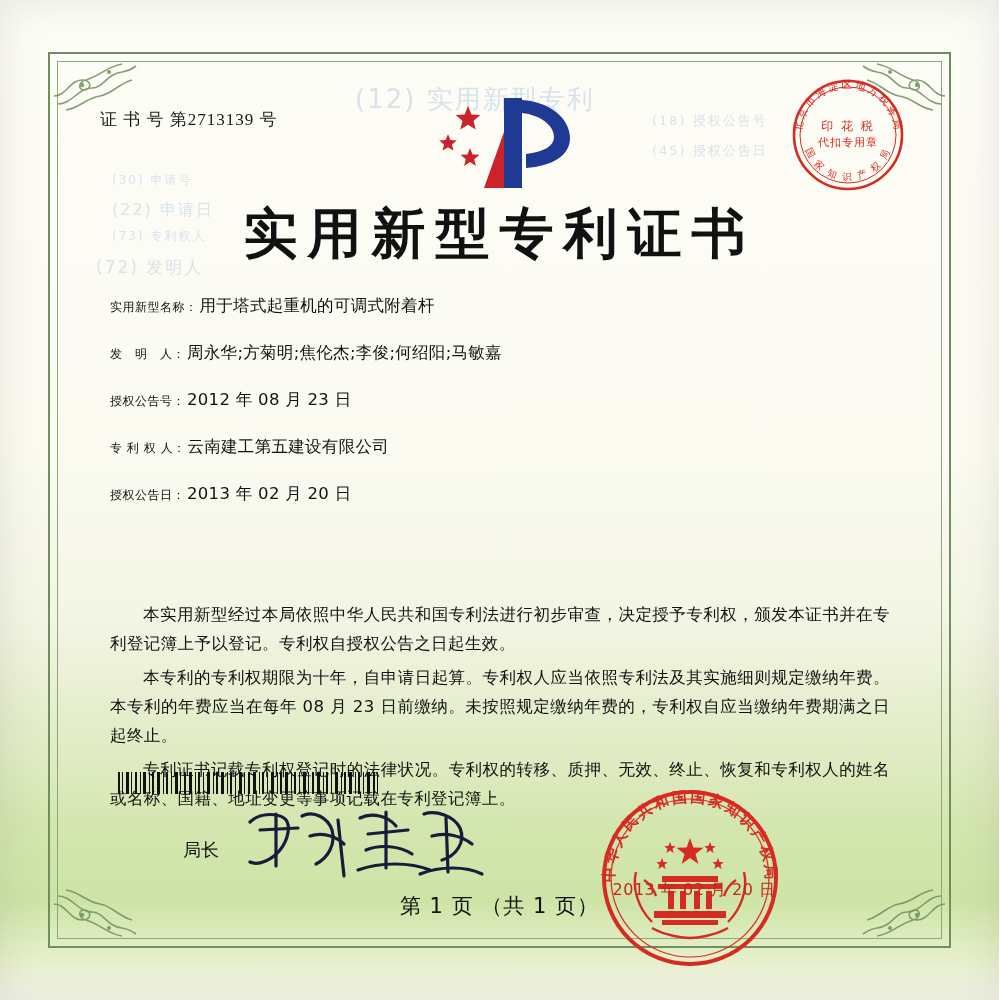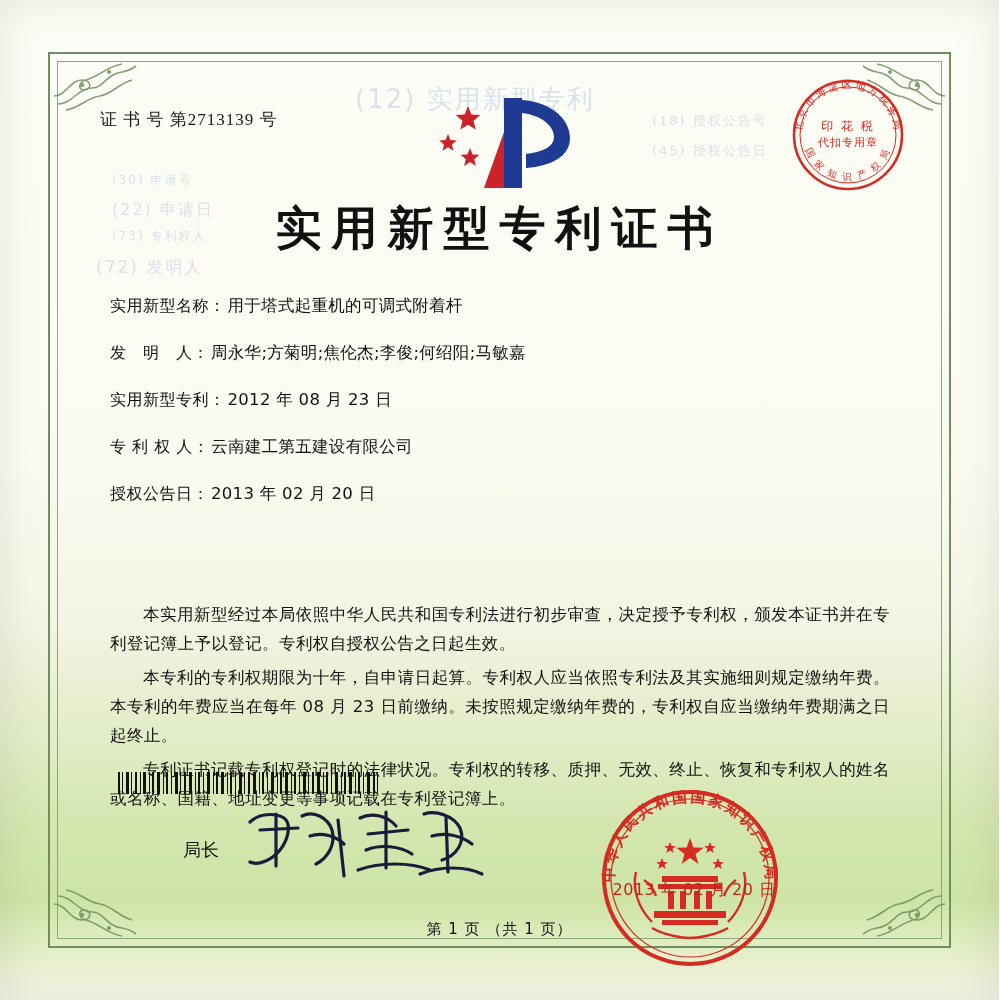--- a/index.html
+++ b/index.html
@@ -101,21 +101,21 @@
     width: 126px;
     height: 126px;
   }
 
   .main-title {
     position: absolute;
     left: 0;
     right: 0;
     top: 198px;
     text-align: center;
-    font-size: 46px;
+    font-size: 54px;
     font-weight: bold;
     letter-spacing: 10px;
     color: #111;
     font-family: "DejaVu Sans", sans-serif;
   }
 
   .fields {
     position: absolute;
     left: 110px;
     top: 295px;
@@ -125,21 +125,21 @@
     display: flex;
     align-items: baseline;
     margin-bottom: 25px;
     font-size: 17px;
     color: #111;
     letter-spacing: .5px;
   }
   .field-label {
     white-space: nowrap;
     font-family: "DejaVu Sans", sans-serif;
-    font-size: 16px;
+    font-size: 12px;
   }
   .field-value {
     margin-left: 2px;
     font-family: "DejaVu Sans", sans-serif;
     font-size: 16.5px;
     letter-spacing: .3px;
   }
 
   .paragraphs {
     position: absolute;
@@ -200,23 +200,23 @@
     font-size: 16px;
     color: #c3261f;
     font-family: "DejaVu Sans", sans-serif;
     letter-spacing: .5px;
   }
 
   .page-footer {
     position: absolute;
     left: 0;
     right: 0;
-    top: 920px;
+    top: 892px;
     text-align: center;
-    font-size: 15px;
+    font-size: 21px;
     color: #111;
     font-family: "DejaVu Sans", sans-serif;
     letter-spacing: 1px;
   }
 
   
   .edge-shadow {
     position: absolute;
     inset: 0;
     pointer-events: none;
@@ -318,21 +318,21 @@
   <div class="fields">
     <div class="field-row">
       <span class="field-label">实用新型名称：</span>
       <span class="field-value">用于塔式起重机的可调式附着杆</span>
     </div>
     <div class="field-row">
       <span class="field-label">发　明　人：</span>
       <span class="field-value">周永华;方菊明;焦伦杰;李俊;何绍阳;马敏嘉</span>
     </div>
     <div class="field-row">
-      <span class="field-label">实用新型专利：</span>
+      <span class="field-label">授权公告号：</span>
       <span class="field-value">2012 年 08 月 23 日</span>
     </div>
     <div class="field-row">
       <span class="field-label">专 利 权 人：</span>
       <span class="field-value">云南建工第五建设有限公司</span>
     </div>
     <div class="field-row">
       <span class="field-label">授权公告日：</span>
       <span class="field-value">2013 年 02 月 20 日</span>
     </div>

